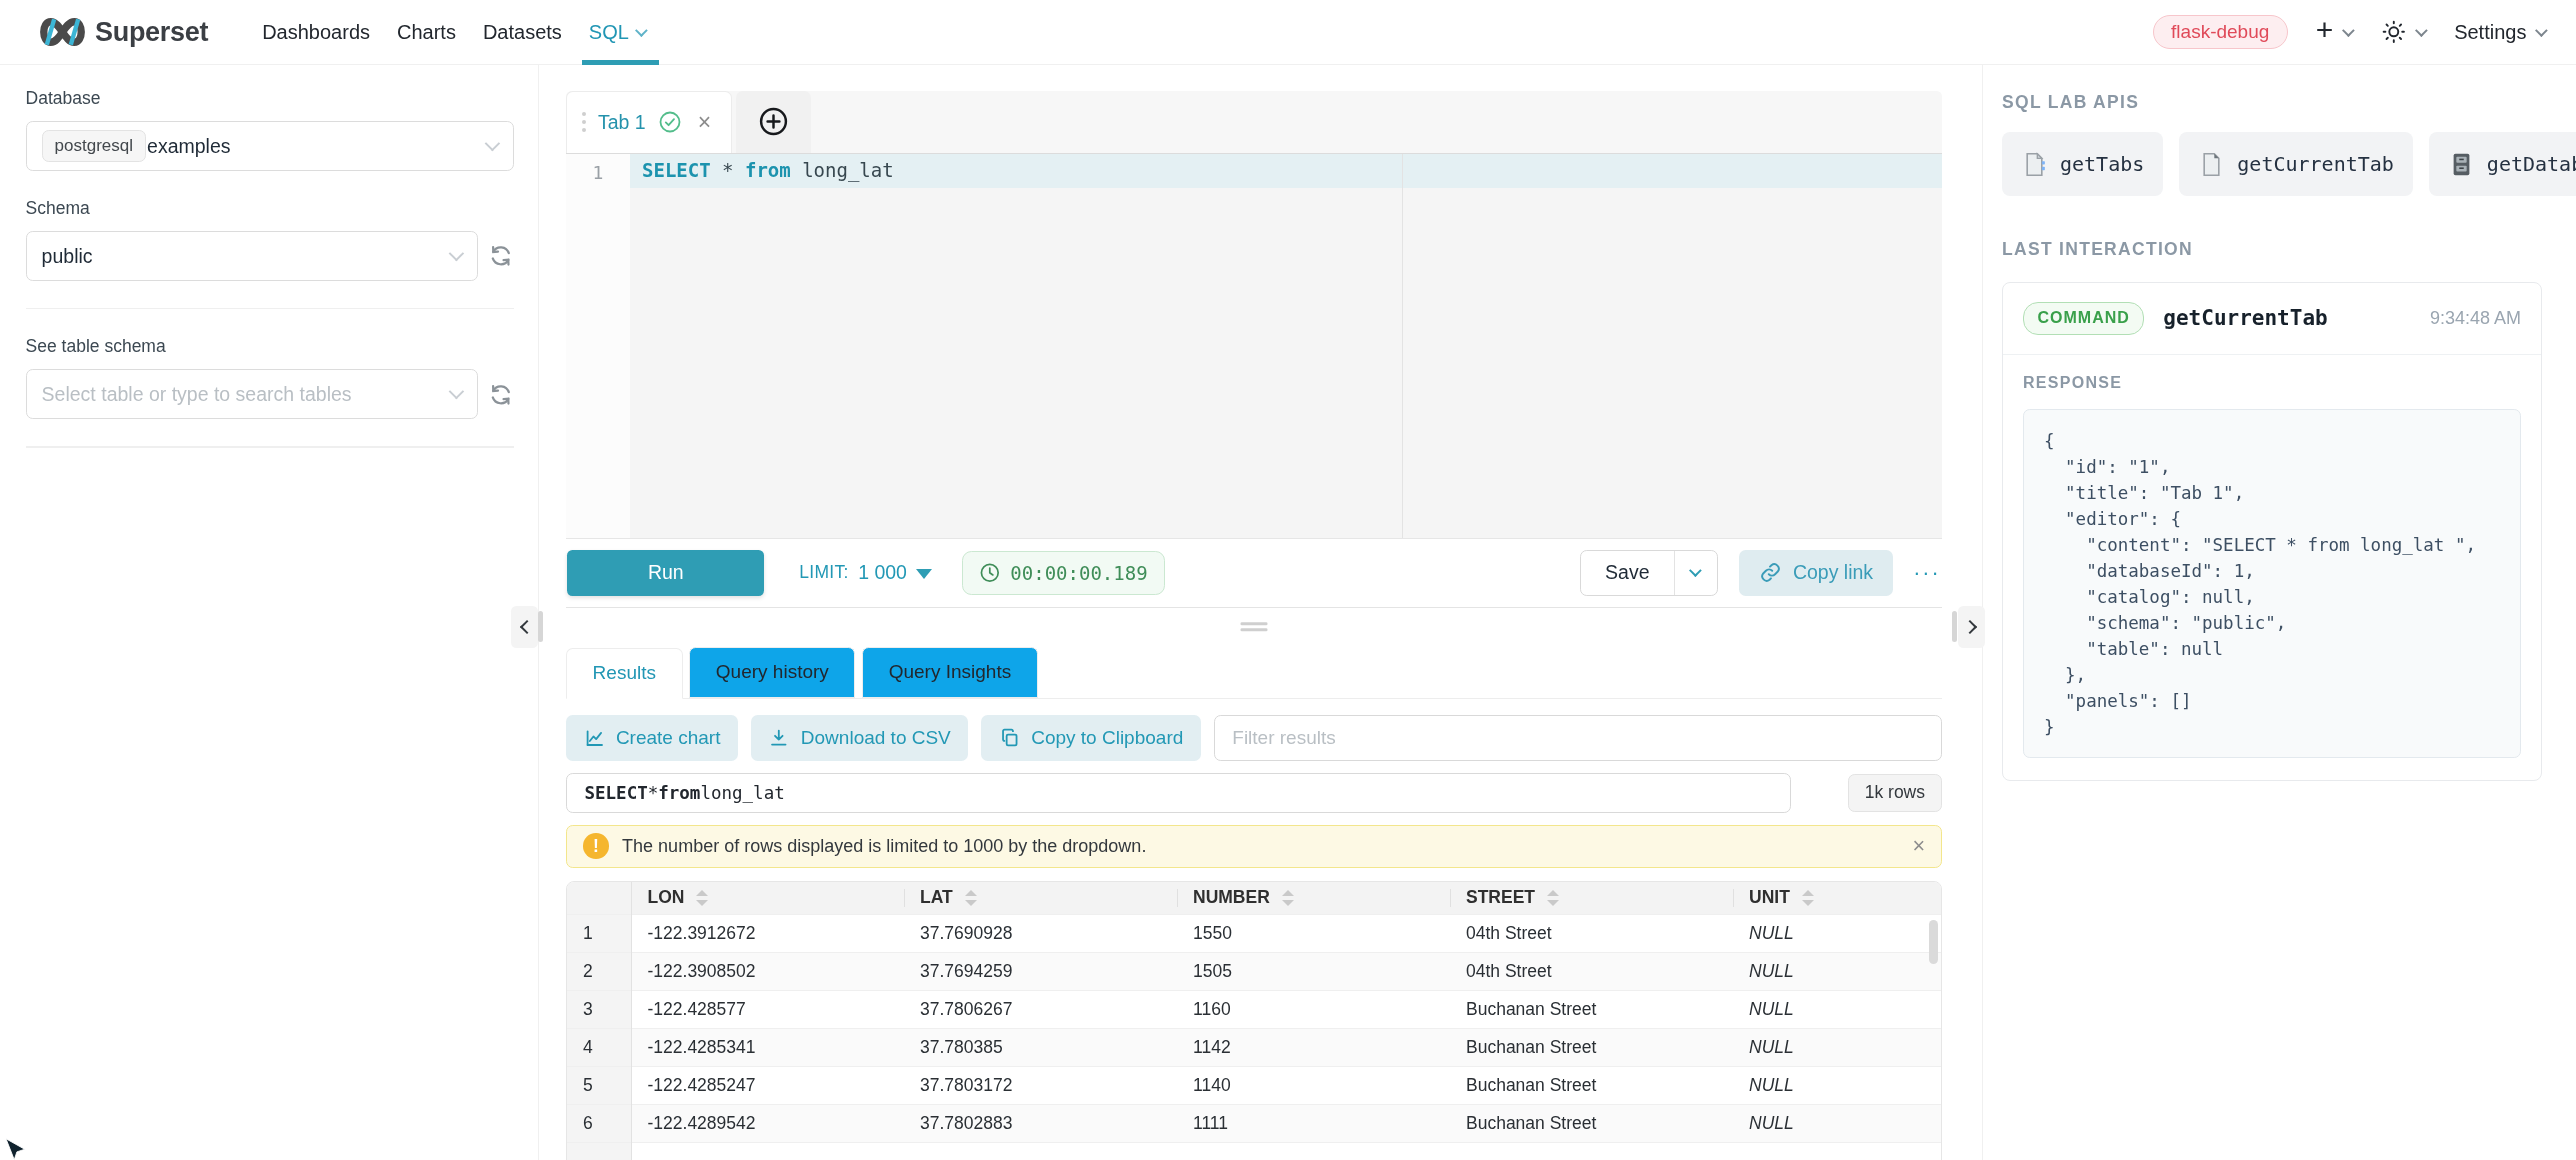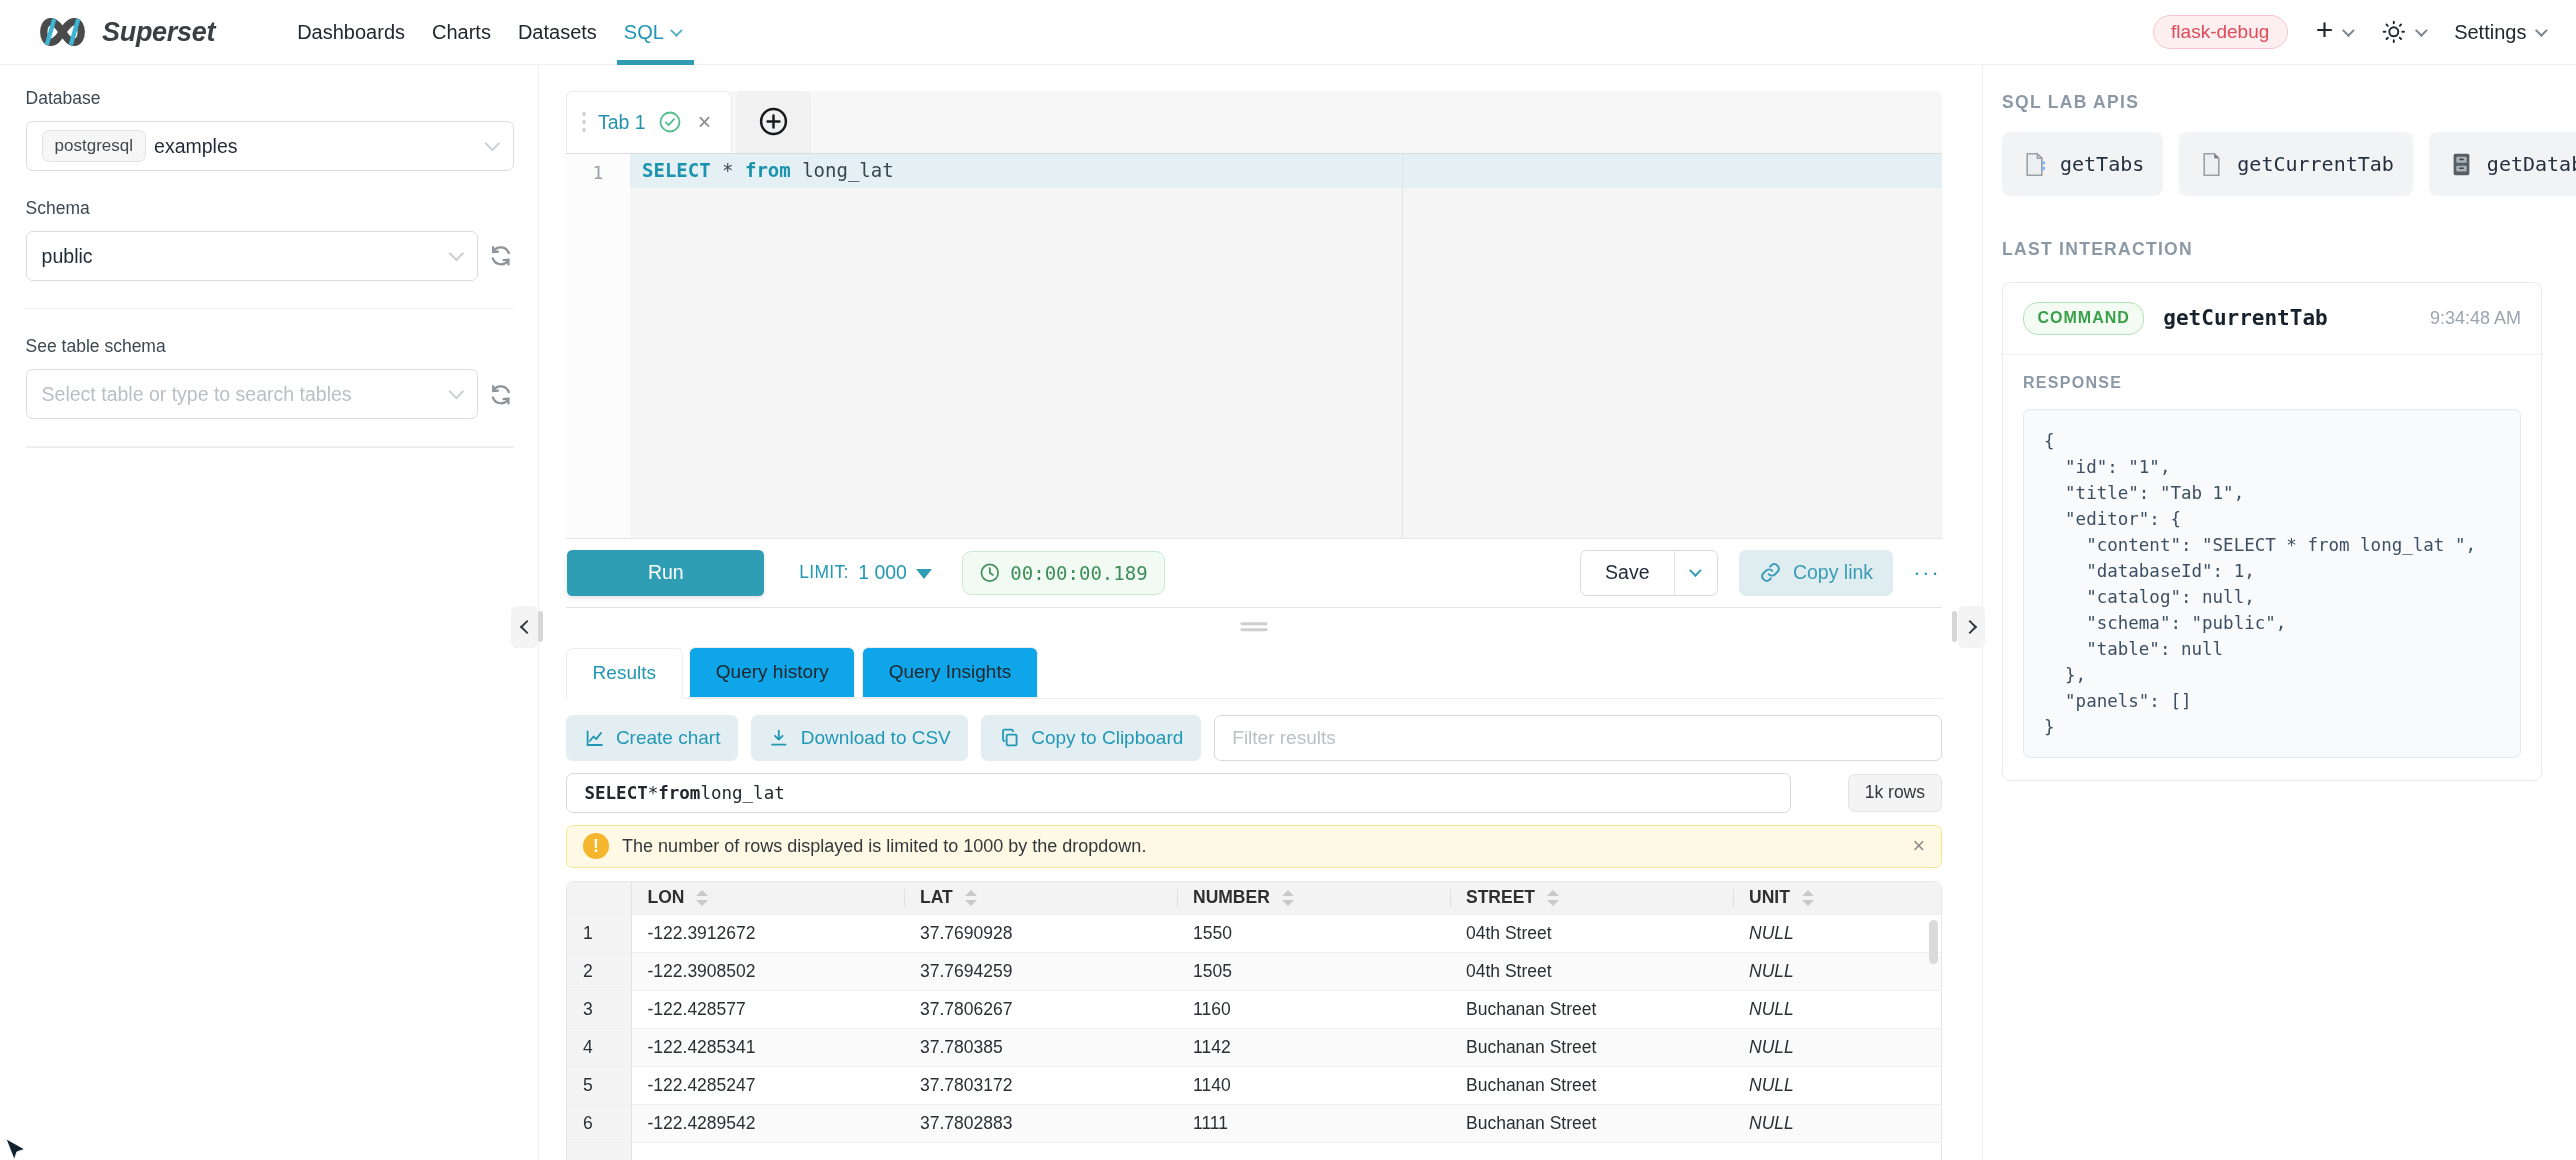--- a/index.html
+++ b/index.html
@@ -3,21 +3,21 @@
 <meta charset="utf-8">
 <style>
   * { margin:0; padding:0; box-sizing:border-box; }
   html,body { width:2576px; height:1161px; background:#fff; overflow:hidden;
     font-family:"Liberation Sans", sans-serif; color:#1f2a36; }
   svg { display:block; }
 
   
   .navbar { height:65px; display:flex; align-items:center; padding:0 30px 0 38px;
     border-bottom:1.3px solid #f0f0f0; background:#fff; position:relative; z-index:5; }
-  .brand { display:flex; align-items:center; gap:15px; margin-right:82px;font-style:italic; }
+  .brand { display:flex; align-items:center; gap:8px; margin-right:54px; }
   .brand-name { font-size:27px; font-weight:700; color:#3b3f44; letter-spacing:-0.3px; }
   .nav-items { display:flex; align-items:center; height:65px; gap:27px; }
   .nav-item { font-size:20px; color:#22272e; height:65px; display:flex; align-items:center; gap:8px; cursor:pointer; position:relative; }
   .nav-item.active { color:#2196b4; }
   .nav-item.active::after { content:''; position:absolute; left:-6.7px; right:-13.5px; bottom:0; height:4.7px; background:#2e9db4; }
   .chev { display:inline-block; width:8.8px; height:8.8px; border-right:2px solid #7d868e; border-bottom:2px solid #7d868e; transform:rotate(45deg); margin-top:-4px; }
   .nav-item.active .chev { border-color:#5fb3c9; }
   .nav-right { margin-left:auto; display:flex; align-items:center; gap:28px; }
   .env-pill { font-size:19px; color:#e04a59; background:#fdeef0; border:1.3px solid #f7c6cb; border-radius:673px; padding:5.4px 17.5px; }
   .icon-group { display:flex; align-items:center; gap:10.8px; cursor:pointer; }
@@ -25,21 +25,21 @@
   .settings { display:flex; align-items:center; gap:10.8px; font-size:20px; color:#22272e; cursor:pointer; }
 
   
   .app { display:flex; height:1096px; position:relative; }
 
   
   .sidebar { width:539px; border-right:1.3px solid #f0f0f0; padding:23px 24px 0 25.6px; flex:none; }
   .field-label { font-size:17.5px; color:#3c4852; margin-bottom:10.8px; }
   .field-row { display:flex; align-items:center; gap:10.8px; }
   .select { flex:1; height:50px; border:1.3px solid #dcdcdc; border-radius:6.7px; background:#fff;
-    display:flex; align-items:center; padding:8px 15px; gap:8px; cursor:pointer; }
+    display:flex; align-items:center; padding:8px 15px; gap:1px; cursor:pointer; }
   .select .sel-chev { margin-left:auto; width:10.8px; height:10.8px; border-right:2px solid #c9ced3; border-bottom:2px solid #c9ced3; transform:rotate(45deg); margin-top:-5.4px; }
   .db-tag { font-size:17px; color:#43484d; background:#f6f6f6; border:1.3px solid #e3e3e3; border-radius:6.7px; padding:5.4px 12px; }
   .sel-value { font-size:19.5px; color:#1f2a36; }
   .sel-placeholder { font-size:19.5px; color:#b9bfc4; }
   .sidebar .divider { height:1.3px; background:#efefef; margin:27px 0; }
   .mb { margin-bottom:12px; }
   .section-gap { height:27px; }
 
   
   .main { flex:1; padding:0 40px 0 27px; background:#fff; min-width:0; }

